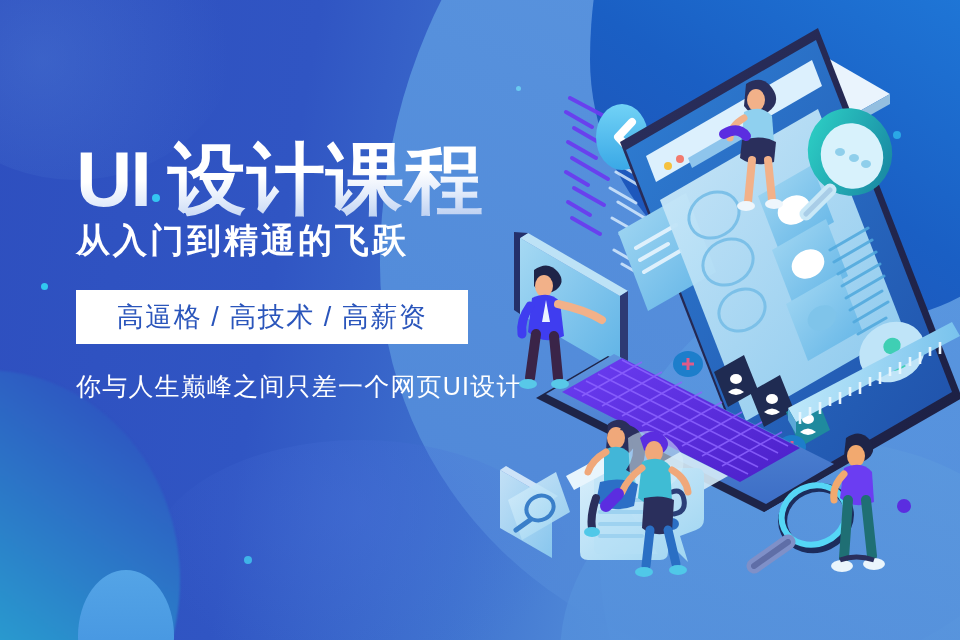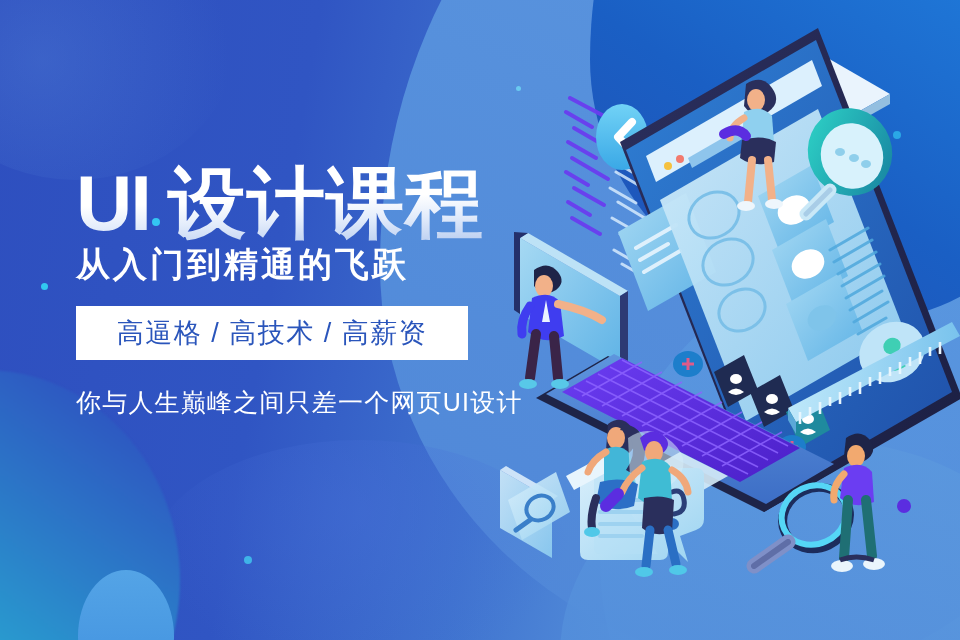--- a/index.html
+++ b/index.html
@@ -59,42 +59,42 @@
     border-radius:50%;
   }
 
   .dot { position:absolute; border-radius:50%; background:#31c9f0; }
   #dot-a { left:41px; top:283px; width:7px; height:7px; }
   #dot-b { left:244px; top:556px; width:8px; height:8px; background:#3fb4e8; }
   #dot-c { left:893px; top:131px; width:8px; height:8px; background:#2aa7e6; }
   #dot-d { left:516px; top:86px;  width:5px; height:5px; background:#6fd8f5; opacity:.8; }
 
   
-  #text-block { position:absolute; left:76px; top:164px; width:420px; }
+  #text-block { position:absolute; left:76px; top:140px; width:420px; }
 
   #main-title {
     font-size:78px; line-height:1; font-weight:700; letter-spacing:1px;
     background:linear-gradient(178deg,#ffffff 0%,#ffffff 46%,#e3ecfb 70%,#b9cdf0 100%);
     -webkit-background-clip:text; background-clip:text; color:transparent;
     -webkit-text-fill-color:transparent;
     white-space:nowrap;
   }
   #main-title .ui-part { letter-spacing:-2px; }
   #title-dot {
     display:inline-block; width:8px; height:8px; border-radius:50%;
     background:#34c6f2; margin:0 8px 16px 2px; vertical-align:bottom;
   }
 
   #subtitle {
     font-size:34px; font-weight:700; color:#ffffff;
     letter-spacing:3px; white-space:nowrap;
   }
 
   #tagline-box {
-    margin-top:18px; width:392px; height:54px;
+    margin-top:26px; width:392px; height:54px;
     background:#ffffff; display:flex; align-items:center; justify-content:center;
   }
   #tagline-text {
     font-size:27px; font-weight:500; color:#2a55bb; letter-spacing:1.5px;
     white-space:nowrap;
   }
 
   #footer-line {
     margin-top:26px; font-size:25px; font-weight:500; color:#ffffff;
     letter-spacing:1.2px; white-space:nowrap;

